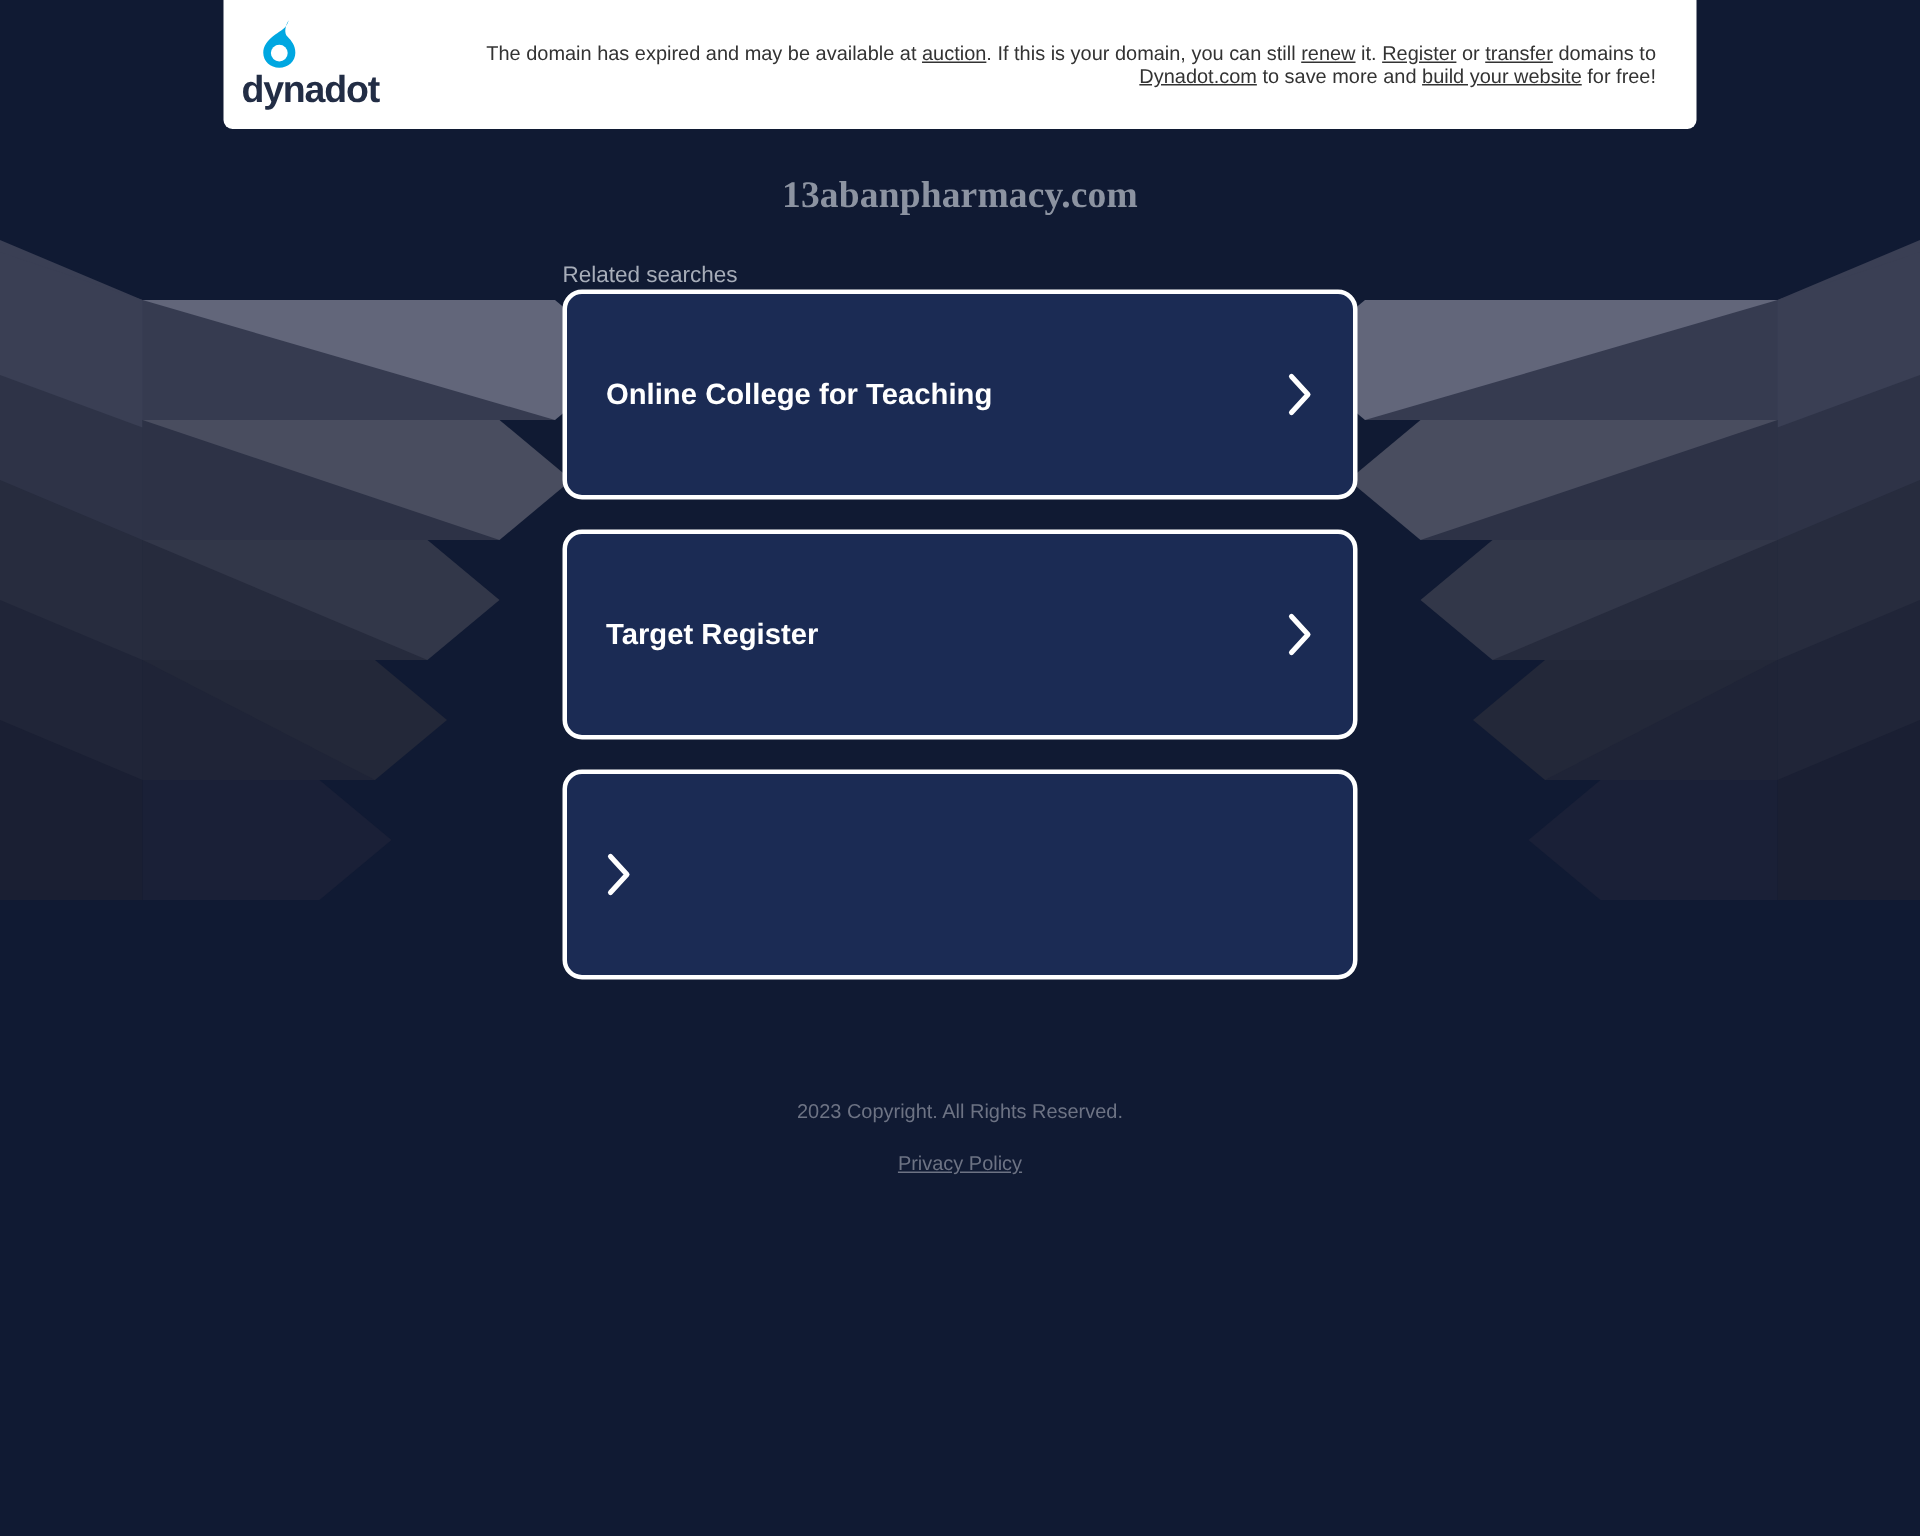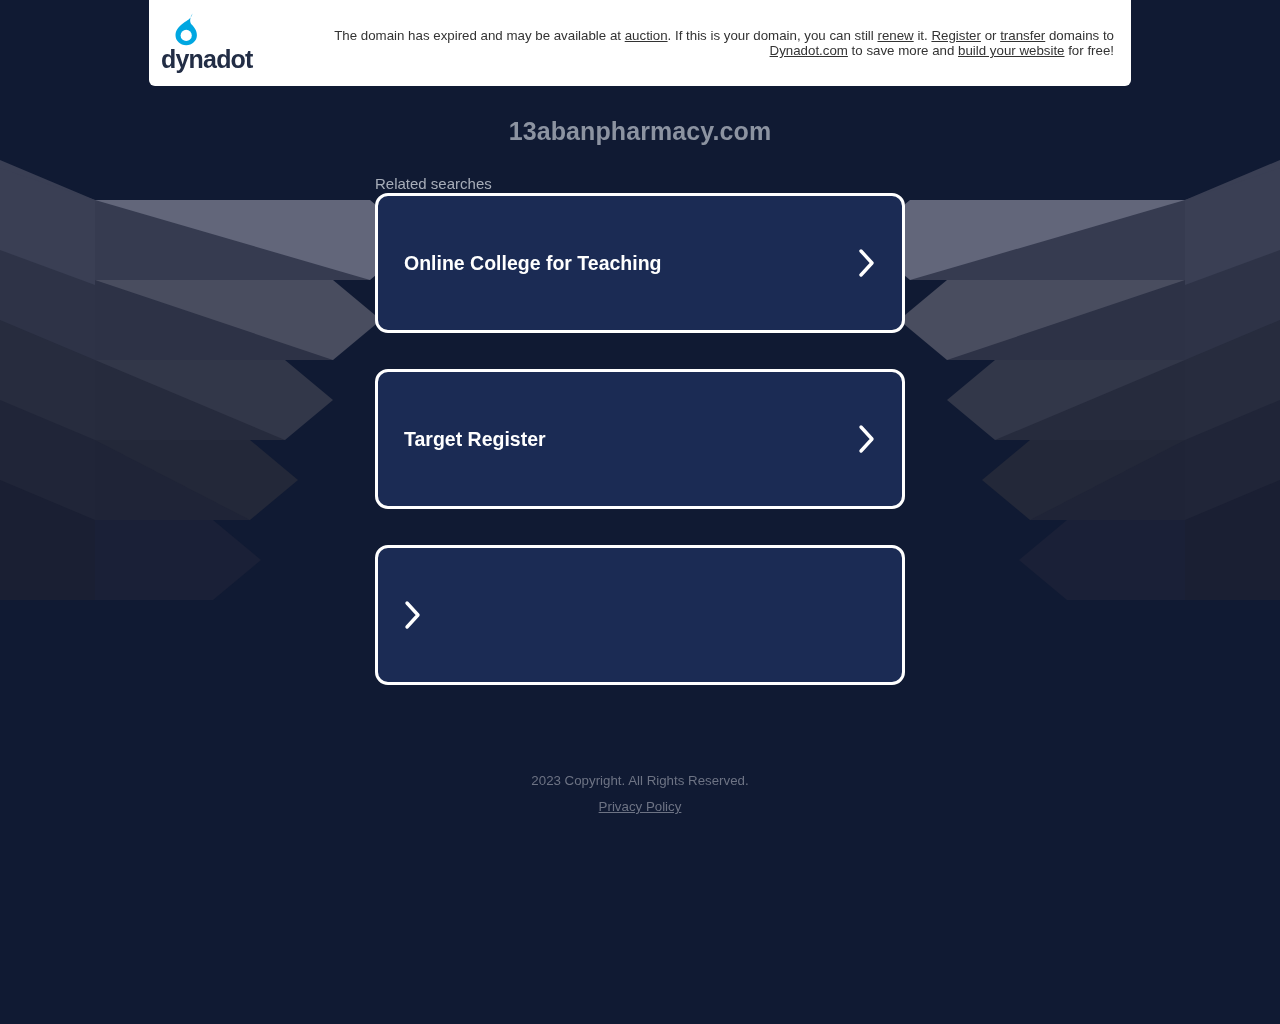--- a/index.html
+++ b/index.html
@@ -45,21 +45,21 @@
     display: flex;
     flex-direction: column;
     align-items: flex-start;
     justify-content: center;
     padding-left: 12px;
     box-sizing: border-box;
   }
   #banner-logo svg { display: block; }
   #banner-text {
     flex: 1 1 auto;
-    padding-right: 17px;
+    padding-right: 27px;
     text-align: right;
     font-size: 13.3px;
     line-height: 15px;
     color: #333333;
   }
   #banner-text a {
     color: #333333;
     text-decoration: underline;
   }
 
@@ -68,20 +68,21 @@
     position: absolute;
     top: 117px;
     left: 0;
     width: 1280px;
     text-align: center;
     font-size: 25px;
     font-weight: bold;
     color: #8c93a1;
     z-index: 5;
     letter-spacing: 0.1px;
+    font-family: Liberation Serif, serif;
   }
 
   
   #related-label {
     position: absolute;
     left: 375px;
     top: 175px;
     font-size: 15px;
     color: #a7adb9;
     z-index: 5;
@@ -92,21 +93,21 @@
     left: 375px;
     top: 193px;
     width: 530px;
     z-index: 5;
   }
   .search-card {
     position: relative;
     box-sizing: border-box;
     width: 530px;
     height: 140px;
-    margin-bottom: 36px;
+    margin-bottom: 20px;
     background: #1b2b54;
     border: 3px solid #ffffff;
     border-radius: 13px;
     display: flex;
     align-items: center;
     justify-content: space-between;
     padding: 0 24px 0 26px;
     cursor: pointer;
   }
   .card-label {
@@ -118,32 +119,32 @@
   .card-chevron {
     flex: 0 0 auto;
     display: block;
     margin-right: 2px;
   }
 
   
   #footer {
     position: absolute;
     left: 0;
-    top: 770px;
+    top: 730px;
     width: 1280px;
     text-align: center;
     z-index: 5;
   }
   #copyright {
     font-size: 13.3px;
     color: #6d7384;
     line-height: 21px;
   }
   #privacy-wrap {
-    margin-top: 6px;
+    margin-top: 16px;
   }
   #privacy-link {
     font-size: 13.3px;
     color: #6d7384;
     text-decoration: underline;
     cursor: pointer;
   }
 </style>
 </head>
 <body>

